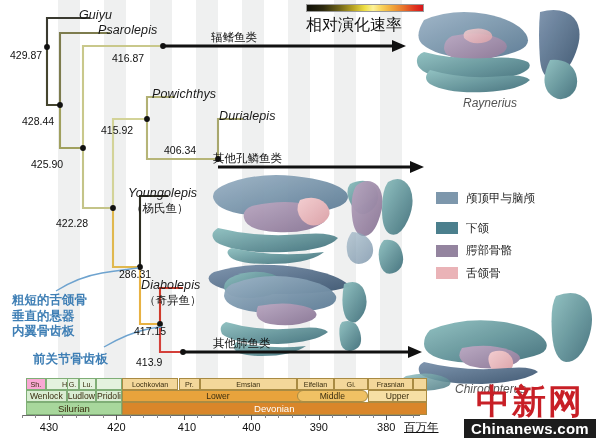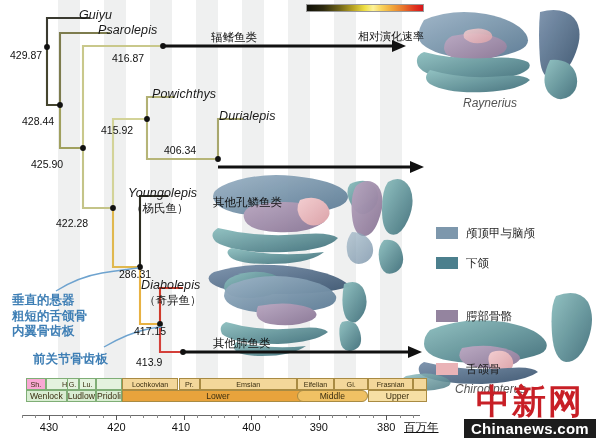--- a/index.html
+++ b/index.html
@@ -41,26 +41,26 @@
   #scalewrap{position:absolute;left:306px;top:4px;width:120px;}
   #scalebar{
     width:118px;height:8px;
     background:linear-gradient(to right,#101008 0%,#2d2a10 14%,#6f6418 28%,
       #b9a422 40%,#efe045 50%,#fdf29a 57%,#f8d45c 64%,#f0a83a 73%,
       #e8742c 83%,#e03a20 92%,#d8141a 100%);
     border:.5px solid #999;box-sizing:border-box;
   }
   .scalenum{position:absolute;font-size:10px;color:#111;top:-13px;}
   #scalecaption{
-    text-align:right;font-size:11px;color:#111;margin-top:17px;width:118px;
+    text-align:left;font-size:16px;color:#111;margin-top:3px;width:118px;
   }
 
   
   #legend{position:absolute;left:436px;top:189px;}
-  .legrow{display:flex;align-items:center;height:18px;margin-bottom:4.5px;margin-top:35px;}
+  .legrow{display:flex;align-items:center;height:18px;margin-bottom:4.5px;}
   .legsw{width:22px;height:12px;margin-right:8px;flex:0 0 auto;}
   .legtxt{font-size:11.5px;color:#1d1d1d;white-space:nowrap;}
 
   
   #geo{position:absolute;left:22px;top:378px;width:398px;}
   .georow{position:relative;width:100%;box-sizing:border-box;}
   .geocell{
     position:absolute;top:0;bottom:0;box-sizing:border-box;
     border:.5px solid #a98b43;
     display:flex;align-items:center;justify-content:center;
@@ -240,37 +240,37 @@
   <div class="abs taxon" style="left:79px;top:8px;">Guiyu</div>
   <div class="abs taxon" style="left:98px;top:23px;">Psarolepis</div>
   <div class="abs taxon" style="left:152px;top:87px;">Powichthys</div>
   <div class="abs taxon" style="left:219px;top:109px;">Durialepis</div>
   <div class="abs taxon" style="left:128px;top:186px;">Youngolepis</div>
   <div class="abs taxon-cn" style="left:131px;top:201px;">（杨氏鱼）</div>
   <div class="abs taxon" style="left:141px;top:278px;">Diabolepis</div>
   <div class="abs taxon-cn" style="left:144px;top:293px;">（奇异鱼）</div>
 
   <div class="abs cladelbl" style="left:211px;top:30px;">辐鳍鱼类</div>
-  <div class="abs cladelbl" style="left:213px;top:151px;margin-top:44px;">其他孔鳞鱼类</div>
+  <div class="abs cladelbl" style="left:213px;top:151px;">其他孔鳞鱼类</div>
   <div class="abs cladelbl" style="left:213px;top:336px;">其他肺鱼类</div>
 
   <div class="abs nodeage" style="left:10px;top:49px;">429.87</div>
   <div class="abs nodeage" style="left:22px;top:115px;">428.44</div>
   <div class="abs nodeage" style="left:31px;top:158px;">425.90</div>
   <div class="abs nodeage" style="left:56px;top:217px;">422.28</div>
   <div class="abs nodeage" style="left:112px;top:52px;">416.87</div>
   <div class="abs nodeage" style="left:101px;top:124px;">415.92</div>
   <div class="abs nodeage" style="left:164px;top:144px;">406.34</div>
   <div class="abs nodeage" style="left:119px;top:268px;">286.31</div>
   <div class="abs nodeage" style="left:134px;top:325px;">417.15</div>
   <div class="abs nodeage" style="left:136px;top:356px;">413.9</div>
 
   <div class="abs annot" style="left:12px;top:293px;">
+    <div>粗短的舌颌骨</div>
     <div>垂直的悬器</div>
-    <div>粗短的舌颌骨</div>
     <div>内翼骨齿板</div>
   </div>
   <div class="abs annot" style="left:33px;top:352px;">前关节骨齿板</div>
 
   <div class="abs rightlbl" style="left:463px;top:96px;">Raynerius</div>
   <div class="abs rightlbl" style="left:455px;top:382px;">Chirodipterus</div>
 
   <div id="scalewrap">
     <div class="scalenum" style="left:0;">0.06</div>
     <div class="scalenum" style="right:0;">10.69</div>
@@ -313,30 +313,34 @@
         <div class="geocell" style="left: 391.254px; width: 13.4915px; background: rgb(243, 215, 154);"></div>
       </div>
     <div class="georow r2" id="row-epochs">
         <div class="geocell" style="left: 4.04746px; width: 40.4746px; background: rgb(217, 237, 210); border-color: rgb(127, 174, 118);">Wenlock</div>
         <div class="geocell" style="left: 44.522px; width: 29.6814px; background: rgb(217, 237, 210); border-color: rgb(127, 174, 118);">Ludlow</div>
         <div class="geocell" style="left: 74.2034px; width: 25.6339px; background: rgb(217, 237, 210); border-color: rgb(127, 174, 118);">Pridoli</div>
         <div class="geocell" style="left: 99.8373px; width: 192px; background: rgb(232, 163, 60);">Lower</div>
         <div class="geocell" style="left: 274.553px; width: 71.5051px; background: rgb(240, 193, 100); border-radius: 6px;">Middle</div>
         <div class="geocell" style="left: 346.058px; width: 58.6881px; background: rgb(246, 223, 164);">Upper</div>
       </div>
+    <div class="georow r3" id="row-periods">
+        <div class="geocell" style="left: 4.04746px; width: 95.7898px; background: rgb(168, 215, 156); border-color: rgb(127, 174, 118);">Silurian</div>
+        <div class="geocell" style="left: 99.8373px; width: 304.908px; background: rgb(217, 134, 42); color: rgb(255, 255, 255);">Devonian</div>
+      </div>
   </div>
 
   <div id="axis">
     <div id="axisline"></div>
   <div class="tickmaj" style="left: 26.9831px;"></div>
       <div class="ticklbl" style="left: 26.9831px;">430</div>
       <div class="tickmaj" style="left: 94.4407px;"></div>
       <div class="ticklbl" style="left: 94.4407px;">420</div>
       <div class="tickmaj" style="left: 161.898px;"></div>
-      <div class="ticklbl" style="left: 159px;">410</div>
+      <div class="ticklbl" style="left: 165px;">410</div>
       <div class="tickmaj" style="left: 229.356px;"></div>
       <div class="ticklbl" style="left: 229.356px;">400</div>
       <div class="tickmaj" style="left: 296.814px;"></div>
       <div class="ticklbl" style="left: 296.814px;">390</div>
       <div class="tickmaj" style="left: 364.271px;"></div>
       <div class="ticklbl" style="left: 364.271px;">380</div>
       <div class="tickmin" style="left: 0px;"></div>
       <div class="tickmin" style="left: 13.4915px;"></div>
       <div class="tickmin" style="left: 40.4746px;"></div>
       <div class="tickmin" style="left: 53.9661px;"></div>

